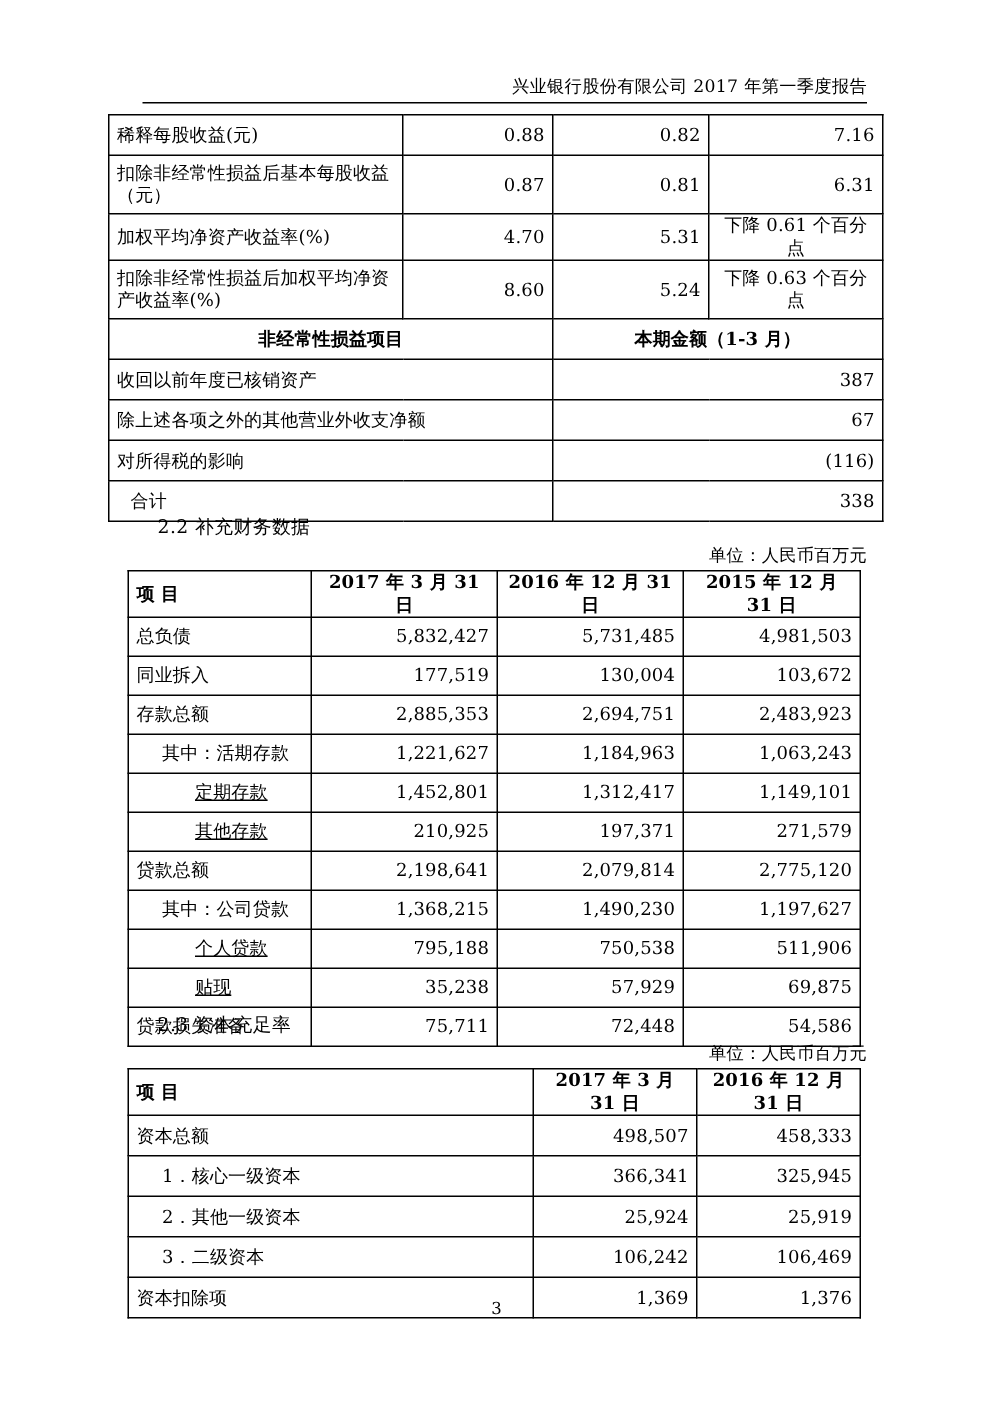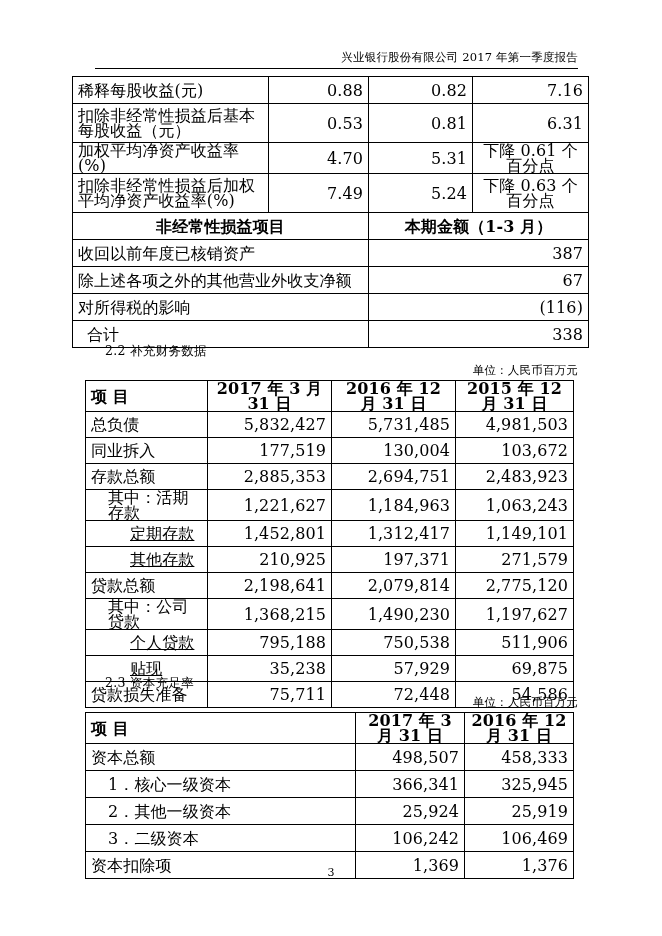--- a/index.html
+++ b/index.html
@@ -40,21 +40,21 @@
     top: 68px;
     width: 483px;
     height: 0;
     border-top: 1px solid #000;
   }
 
   
   table.doc-table {
     border-collapse: collapse;
     table-layout: fixed;
-    font-size: 16px;
+    font-size: 12px;
     color: #000;
   }
   table.doc-table td {
     border: 1px solid #000;
     padding: 0 5px;
     vertical-align: middle;
     line-height: 15px;
     letter-spacing: 0.1px;
   }
   .num { text-align: right; margin-top: 12px; }
@@ -139,33 +139,33 @@
     </colgroup>
     <tbody>
       <tr>
         <td class="lbl">稀释每股收益(元)</td>
         <td class="num">0.88</td>
         <td class="num">0.82</td>
         <td class="num">7.16</td>
       </tr>
       <tr>
         <td class="lbl tall">扣除非经常性损益后基本每股收益（元）</td>
-        <td class="num tall">0.53</td>
+        <td class="num tall">0.87</td>
         <td class="num tall">0.81</td>
         <td class="num tall">6.31</td>
       </tr>
       <tr>
         <td class="lbl">加权平均净资产收益率(%)</td>
         <td class="num">4.70</td>
         <td class="num">5.31</td>
         <td class="ctr">下降 0.61 个百分点</td>
       </tr>
       <tr>
         <td class="lbl tall">扣除非经常性损益后加权平均净资产收益率(%)</td>
-        <td class="num tall">7.49</td>
+        <td class="num tall">8.60</td>
         <td class="num tall">5.24</td>
         <td class="ctr tall">下降 0.63 个百分点</td>
       </tr>
       <tr>
         <td class="ctr bold" colspan="2">非经常性损益项目</td>
         <td class="ctr bold" colspan="2">本期金额（1-3 月）</td>
       </tr>
       <tr>
         <td class="lbl" colspan="2">收回以前年度已核销资产</td>
         <td class="num" colspan="2">387</td>

